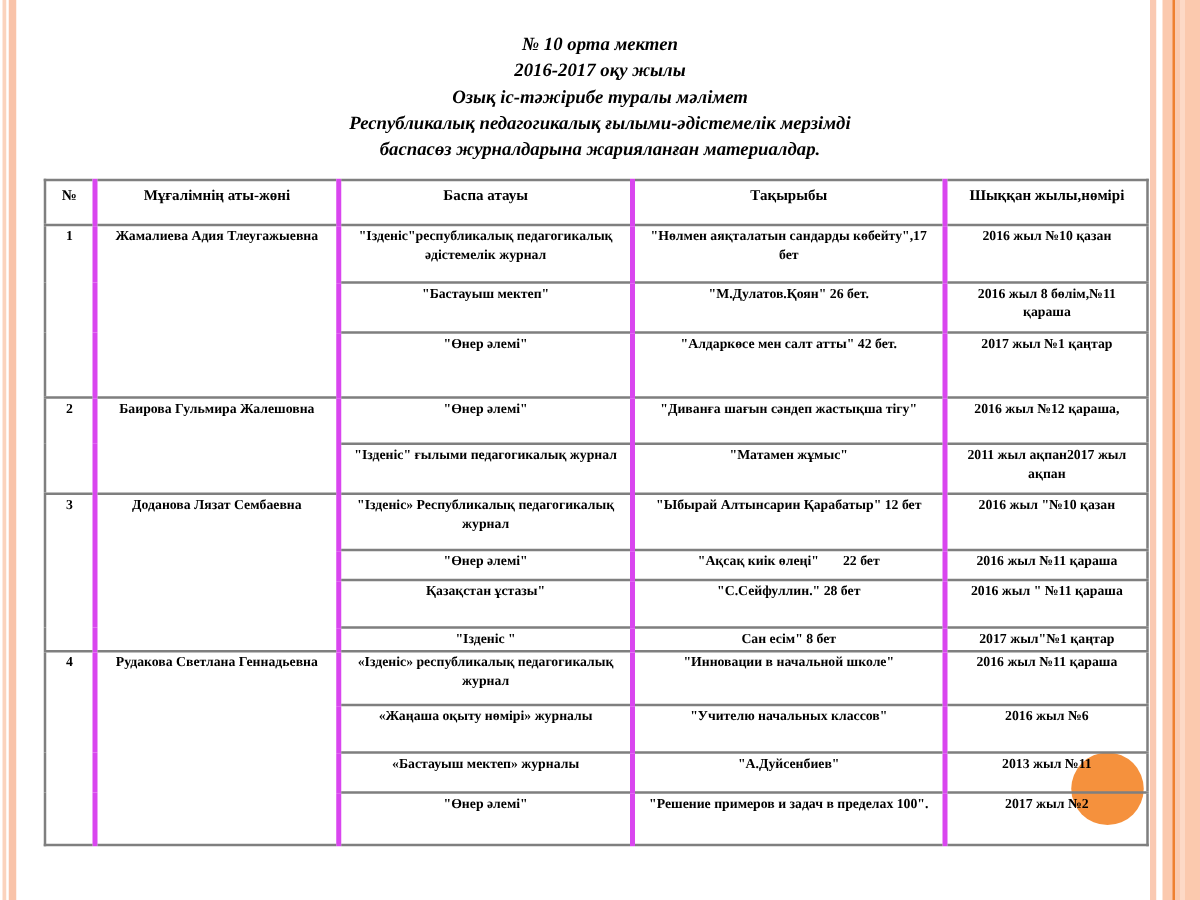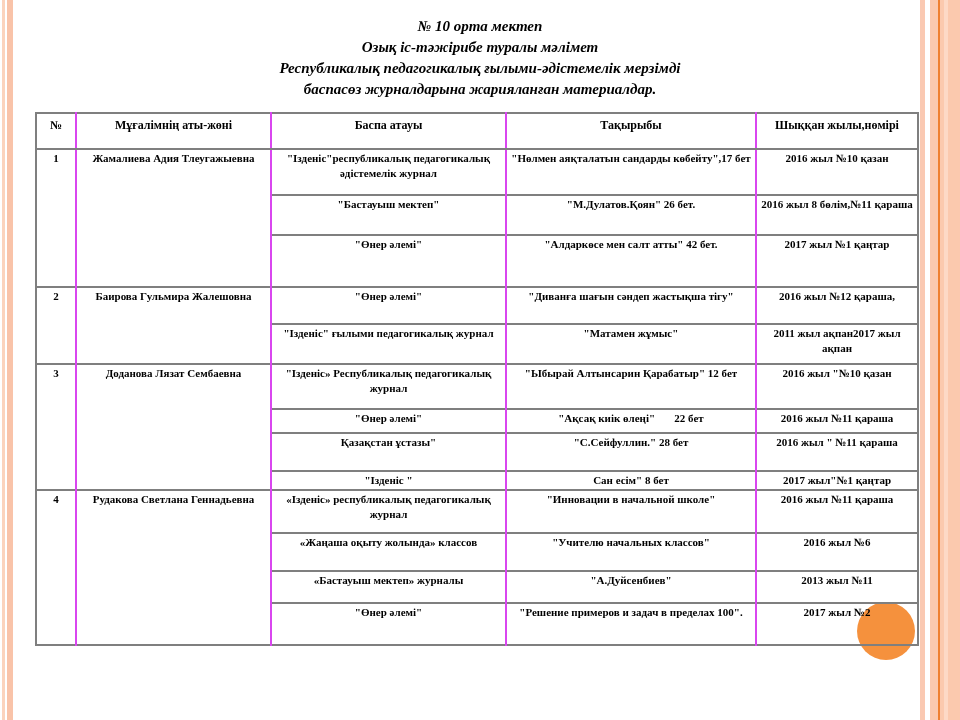--- a/index.html
+++ b/index.html
@@ -17,33 +17,33 @@
   .stripe-r2 { left:930px; width:30px; background:#fbc9ae; }
   .stripe-r2 .inner-dark  { position:absolute; left:8px;  top:0; bottom:0; width:2px; background:#ef8030; }
   .stripe-r2 .inner-light { position:absolute; left:14px; top:0; bottom:0; width:4px; background:#fdd9c6; }
   
   .circle {
     position:absolute; left:857px; top:602px; width:58px; height:58px;
     border-radius:50%; background:#f5913d; z-index:0;
   }
   
   .title {
-    position:relative; z-index:1; padding-top:16px; text-align:center;
+    position:relative; z-index:1; padding-top:26px; text-align:center;
     font-weight:bold; font-style:italic; font-size:15px; line-height:21px;
   }
   
   table.pub {
     position:relative; z-index:1;
     border-collapse:collapse; table-layout:fixed;
     margin:12px 0 0 35px; width:882px;
     font-size:11px; font-weight:bold; line-height:1.35;
   }
   table.pub th, table.pub td {
     background:transparent; padding:1px 4px; vertical-align:top; text-align:center;
-    border-left:2px solid #d946ef;
+    border-left:4px solid #d946ef;
     overflow:hidden;
   }
   table.pub th.first, table.pub td.first { border-left:none; }
   table.pub { border:2px solid #7f7f7f; }
   table.pub tr th { border-bottom:2px solid #7f7f7f; font-size:12px; height:30px; padding-top:3px; }
   table.pub tbody td { border-top:2px solid #7f7f7f; }
   td.num  { padding-top:14px; }
   td.num3 { padding-top:52px; }
   td.name { padding-top:12px; }
 </style>
@@ -57,20 +57,21 @@
   <div class="stripe stripe-r1"></div>
   <div class="stripe stripe-r2">
     <span class="inner-dark"></span>
     <span class="inner-light"></span>
   </div>
 
   <div class="circle"></div>
 
   <div class="title">
     <div>№ 10 орта мектеп</div>
+    <div>2016-2017  оқу жылы</div>
     <div>Озық іс-тәжірибе туралы мәлімет</div>
     <div>Республикалық педагогикалық ғылыми-әдістемелік мерзімді</div>
     <div>баспасөз журналдарына жарияланған материалдар.</div>
   </div>
 
   <table class="pub">
     <colgroup>
       <col style="width:40px">
         <col style="width:195px">
         <col style="width:235px">
@@ -143,21 +144,21 @@
       </tr>
 
       <tr style="height:43px">
         <td class="first num" rowspan="4">4</td>
         <td class="name" rowspan="4">Рудакова Светлана Геннадьевна</td>
         <td>«Ізденіс» республикалық педагогикалық журнал</td>
         <td>"Инновации в начальной школе"</td>
         <td>2016 жыл №11 қараша</td>
       </tr>
       <tr style="height:38px">
-        <td>«Жаңаша оқыту жолында» классов</td>
+        <td>«Жаңаша оқыту нөмірі» журналы</td>
         <td>"Учителю начальных классов"</td>
         <td>2016 жыл №6</td>
       </tr>
       <tr style="height:32px">
         <td>«Бастауыш мектеп» журналы</td>
         <td>"А.Дуйсенбиев"</td>
         <td>2013 жыл  №11</td>
       </tr>
       <tr style="height:42px">
         <td>"Өнер әлемі"</td>

